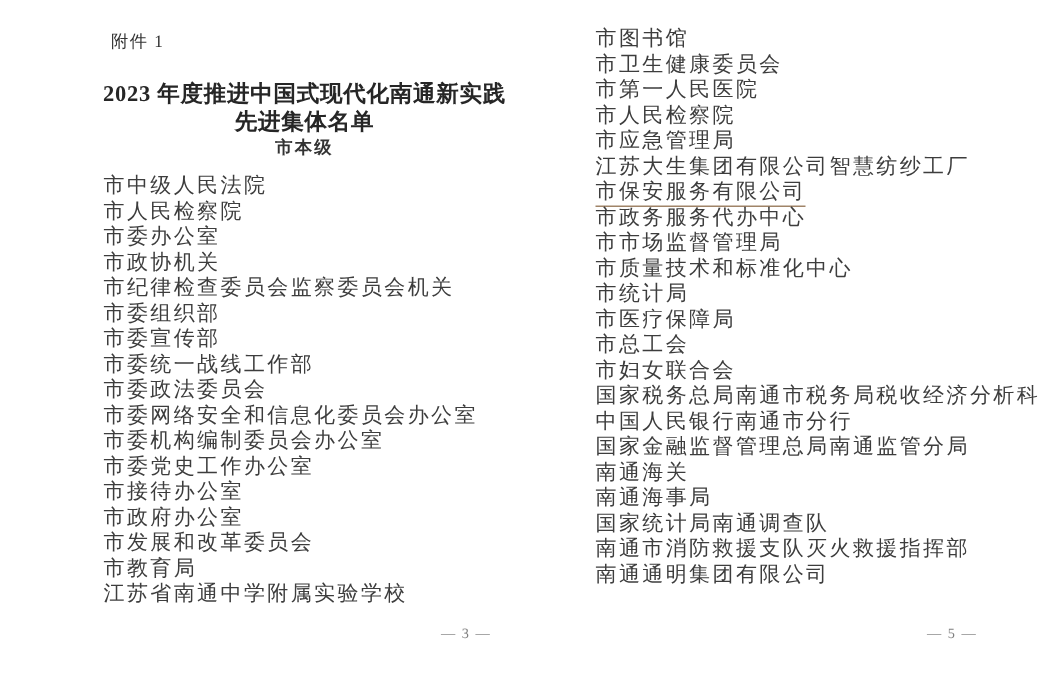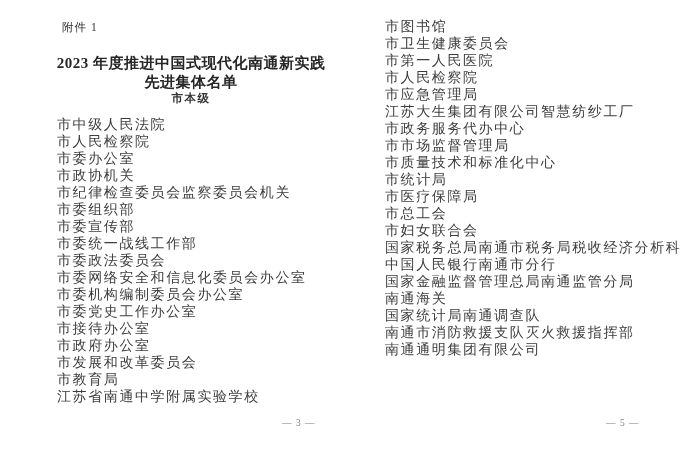--- a/index.html
+++ b/index.html
@@ -2,21 +2,21 @@
 <html><head>
 <meta charset="utf-8">
 <style>
   html,body{margin:0;padding:0;}
   body{
     width:700px;height:452px;position:relative;overflow:hidden;
     background:#ffffff;
     font-family:"Liberation Serif","DejaVu Serif",serif;
     color:#3d3d3d;
   }
-  .abs{position:absolute;}
+  .abs{position:absolute;margin-left:12px;}
   .attach{
     left:62px;top:20px;
     font-size:11.5px;color:#333;letter-spacing:1px;
   }
   .title-block{
     left:40px;top:54px;width:302px;
     text-align:center;font-weight:bold;color:#262626;
     font-size:15px;line-height:19px;letter-spacing:0.5px;
   }
   .section-header{
@@ -68,30 +68,32 @@
   <div class="li">江苏省南通中学附属实验学校</div>
 </div>
 
 <div class="abs list right-list">
   <div class="li">市图书馆</div>
   <div class="li">市卫生健康委员会</div>
   <div class="li">市第一人民医院</div>
   <div class="li">市人民检察院</div>
   <div class="li">市应急管理局</div>
   <div class="li">江苏大生集团有限公司智慧纺纱工厂</div>
+  <div class="li"><span class="u">市保安服务有限公司</span></div>
   <div class="li">市政务服务代办中心</div>
   <div class="li">市市场监督管理局</div>
   <div class="li">市质量技术和标准化中心</div>
   <div class="li">市统计局</div>
   <div class="li">市医疗保障局</div>
   <div class="li">市总工会</div>
   <div class="li">市妇女联合会</div>
   <div class="li">国家税务总局南通市税务局税收经济分析科</div>
   <div class="li">中国人民银行南通市分行</div>
   <div class="li">国家金融监督管理总局南通监管分局</div>
   <div class="li">南通海关</div>
+  <div class="li">南通海事局</div>
   <div class="li">国家统计局南通调查队</div>
   <div class="li">南通市消防救援支队灭火救援指挥部</div>
   <div class="li">南通通明集团有限公司</div>
 </div>
 
 <div class="abs pagenum pn3">— 3 —</div>
 <div class="abs pagenum pn5">— 5 —</div>
 
 </body></html>

